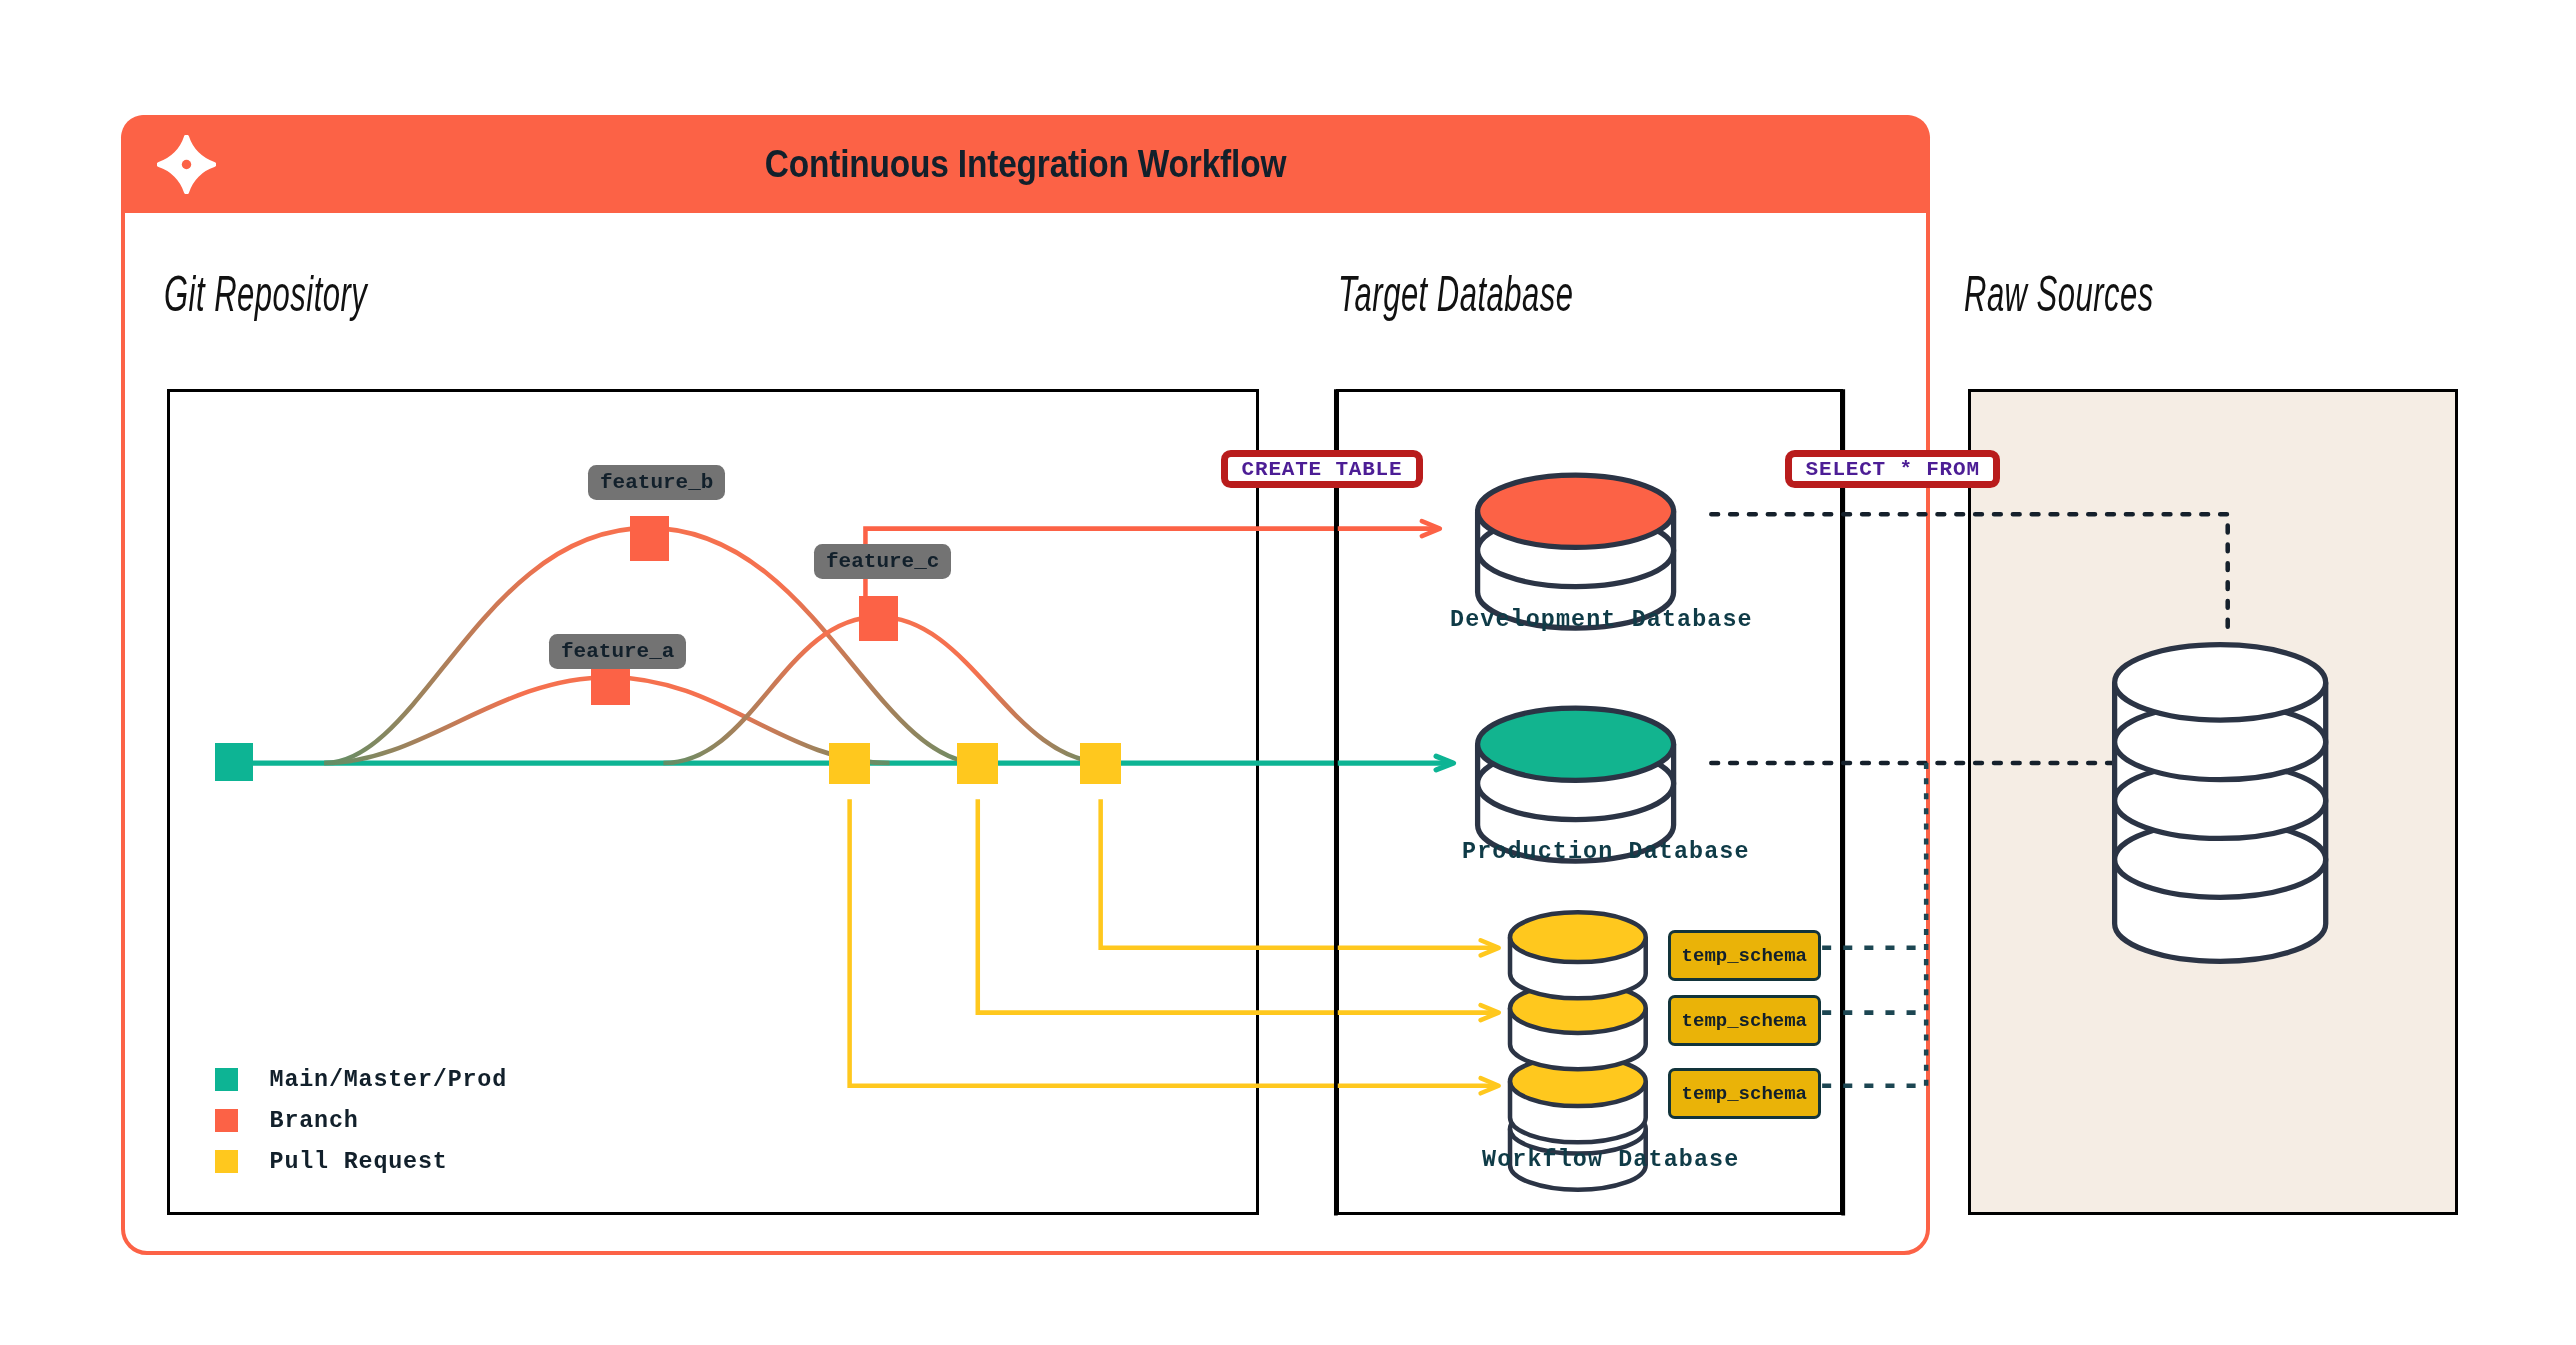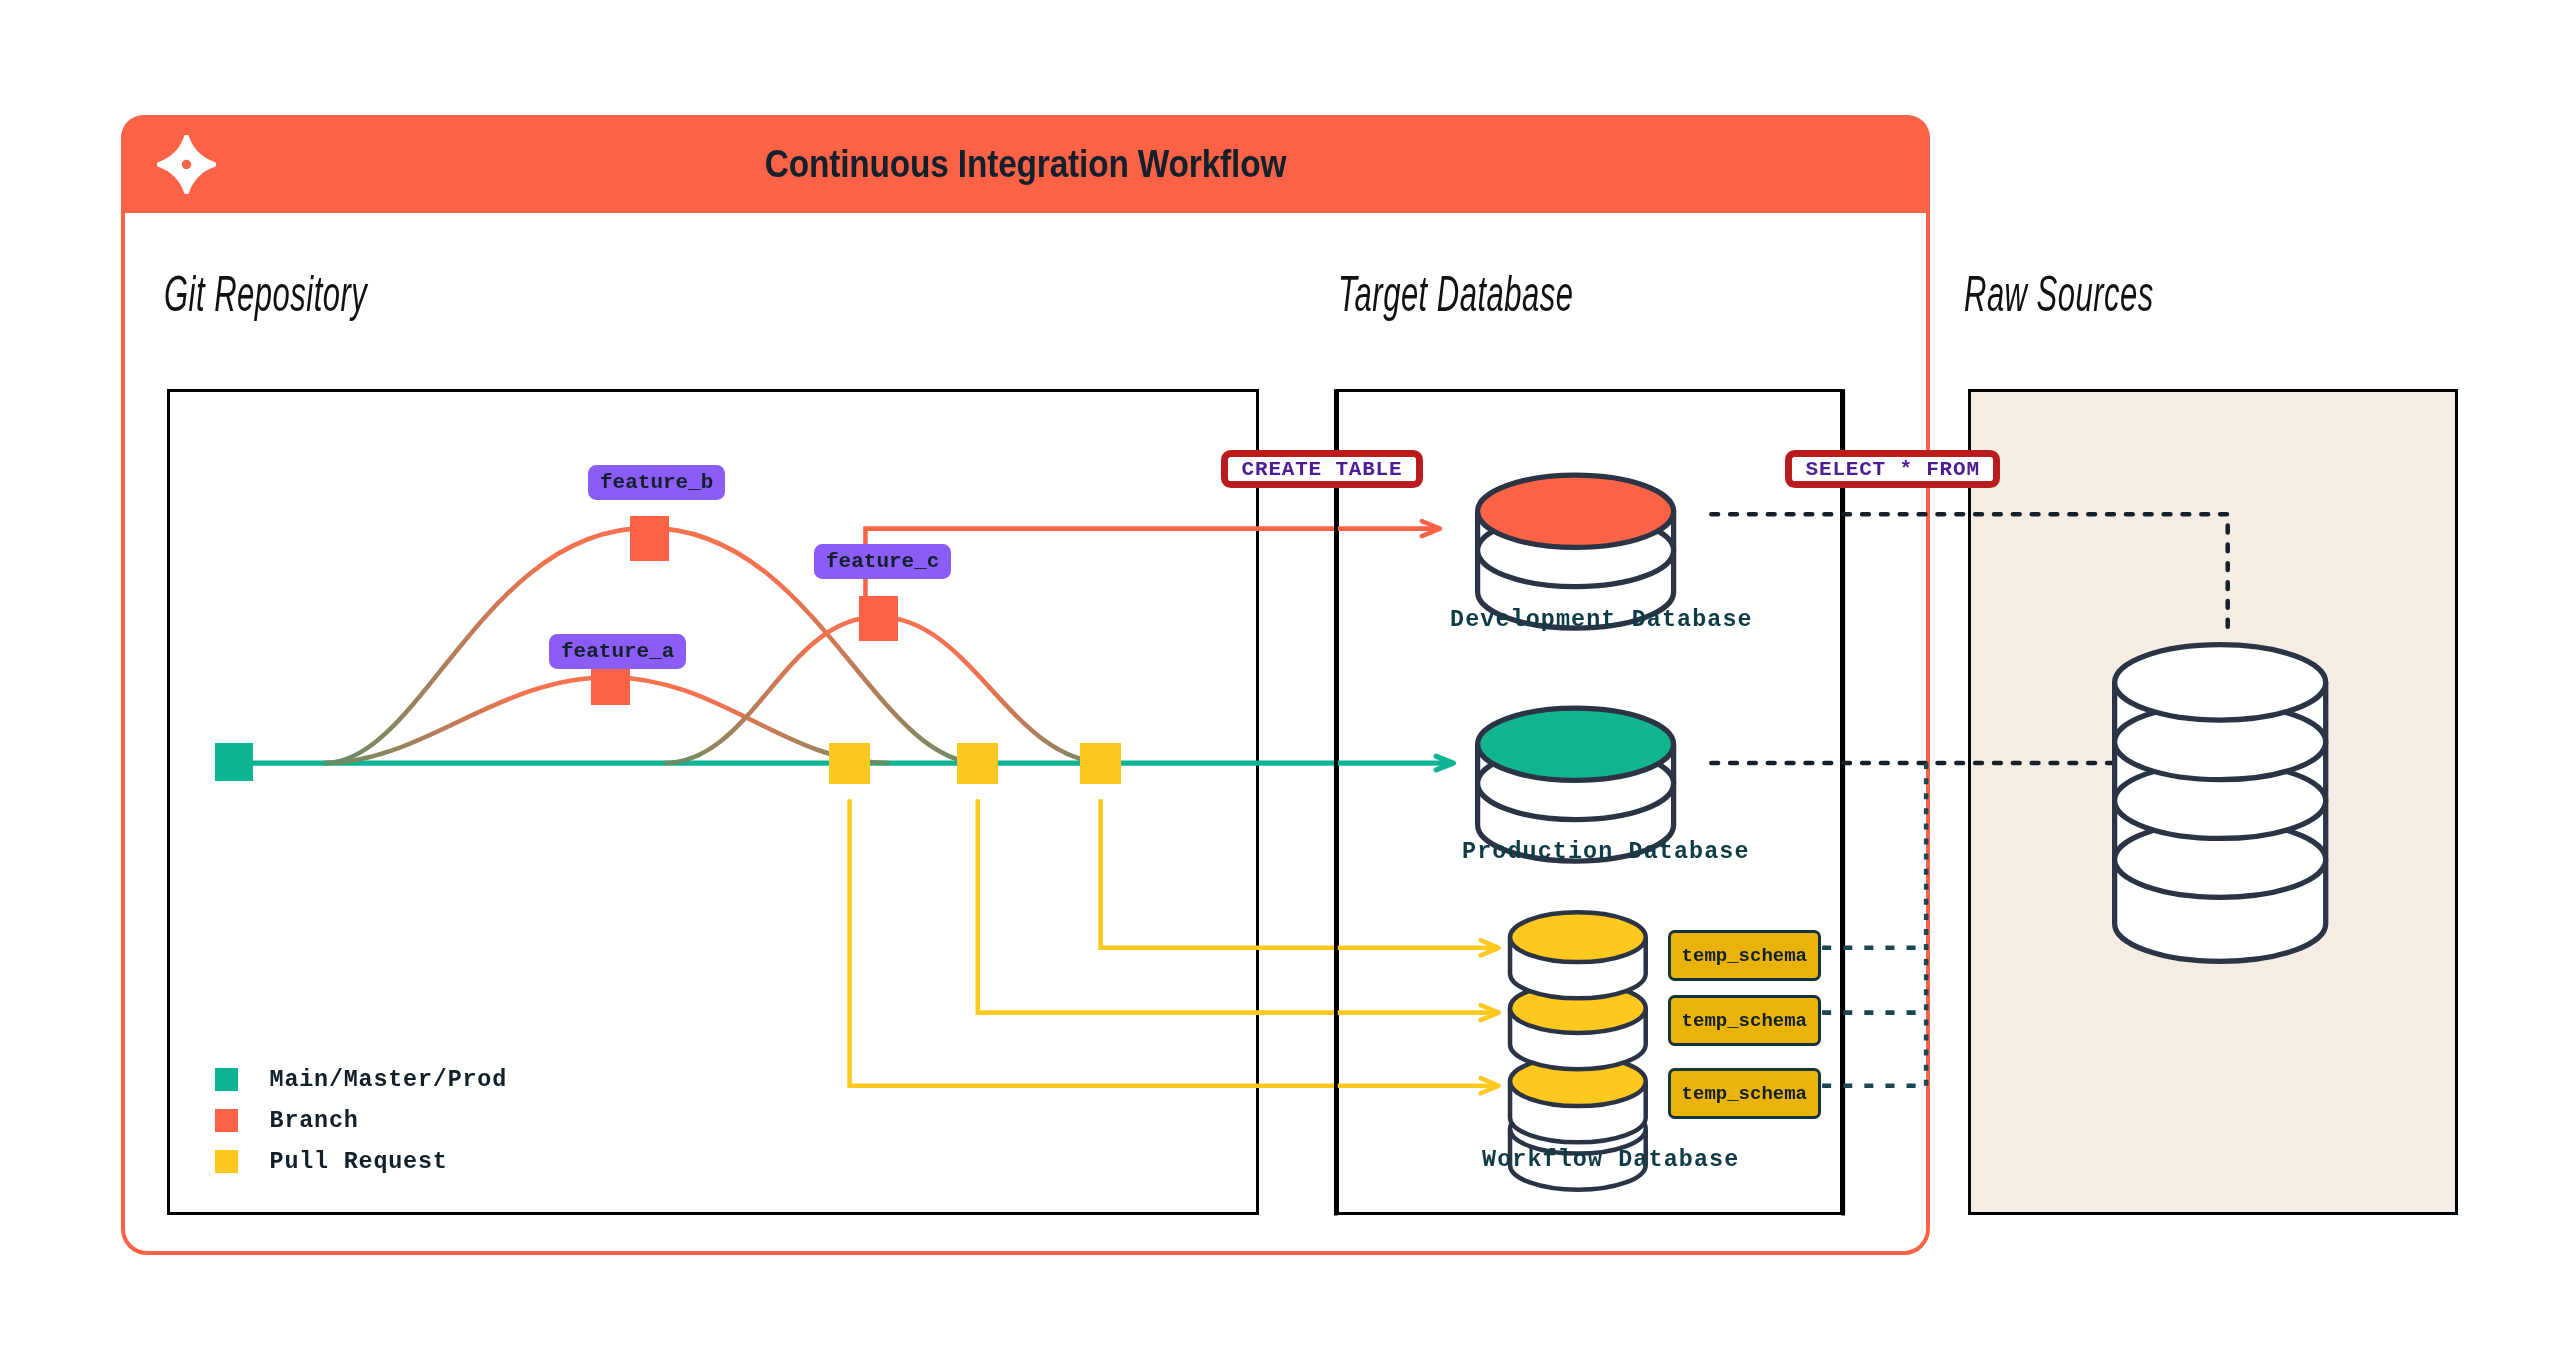--- a/index.html
+++ b/index.html
@@ -43,21 +43,21 @@
   .node.main{background:#0DB494;}
   .node.branch{background:#FC6246;}
   .node.pr{background:#FFC81E;}
 
   
   .pill{
     position:absolute;border-radius:8.3px;display:flex;align-items:center;justify-content:center;
     font-family:"Liberation Mono",monospace;font-weight:bold;color:#12202B;
     white-space:nowrap;box-sizing:border-box;
   }
-  .pill.branch{background:#8b5cf6;font-size:21px;padding:0 12px;height:35px;}
+  .pill.branch{background:#737373;font-size:21px;padding:0 12px;height:35px;}
   .pill.schema{background:#eab308;border:3px solid #12343B;font-size:19px;padding:0 10.6px;height:51px;border-radius:6.8px;}
   .pill.sql{background:#fff;border:7px solid #b91c1c;color:#4c1d95;font-size:21px;
             padding:0 13.6px;height:38px;letter-spacing:0.8px;border-radius:9.8px;}
 
   
   .db-label{
     position:absolute;font-family:"Liberation Mono",monospace;font-weight:bold;
     color:#0F3B47;font-size:23.4px;white-space:nowrap;letter-spacing:1.1px;margin-left:27px;
   }
 

